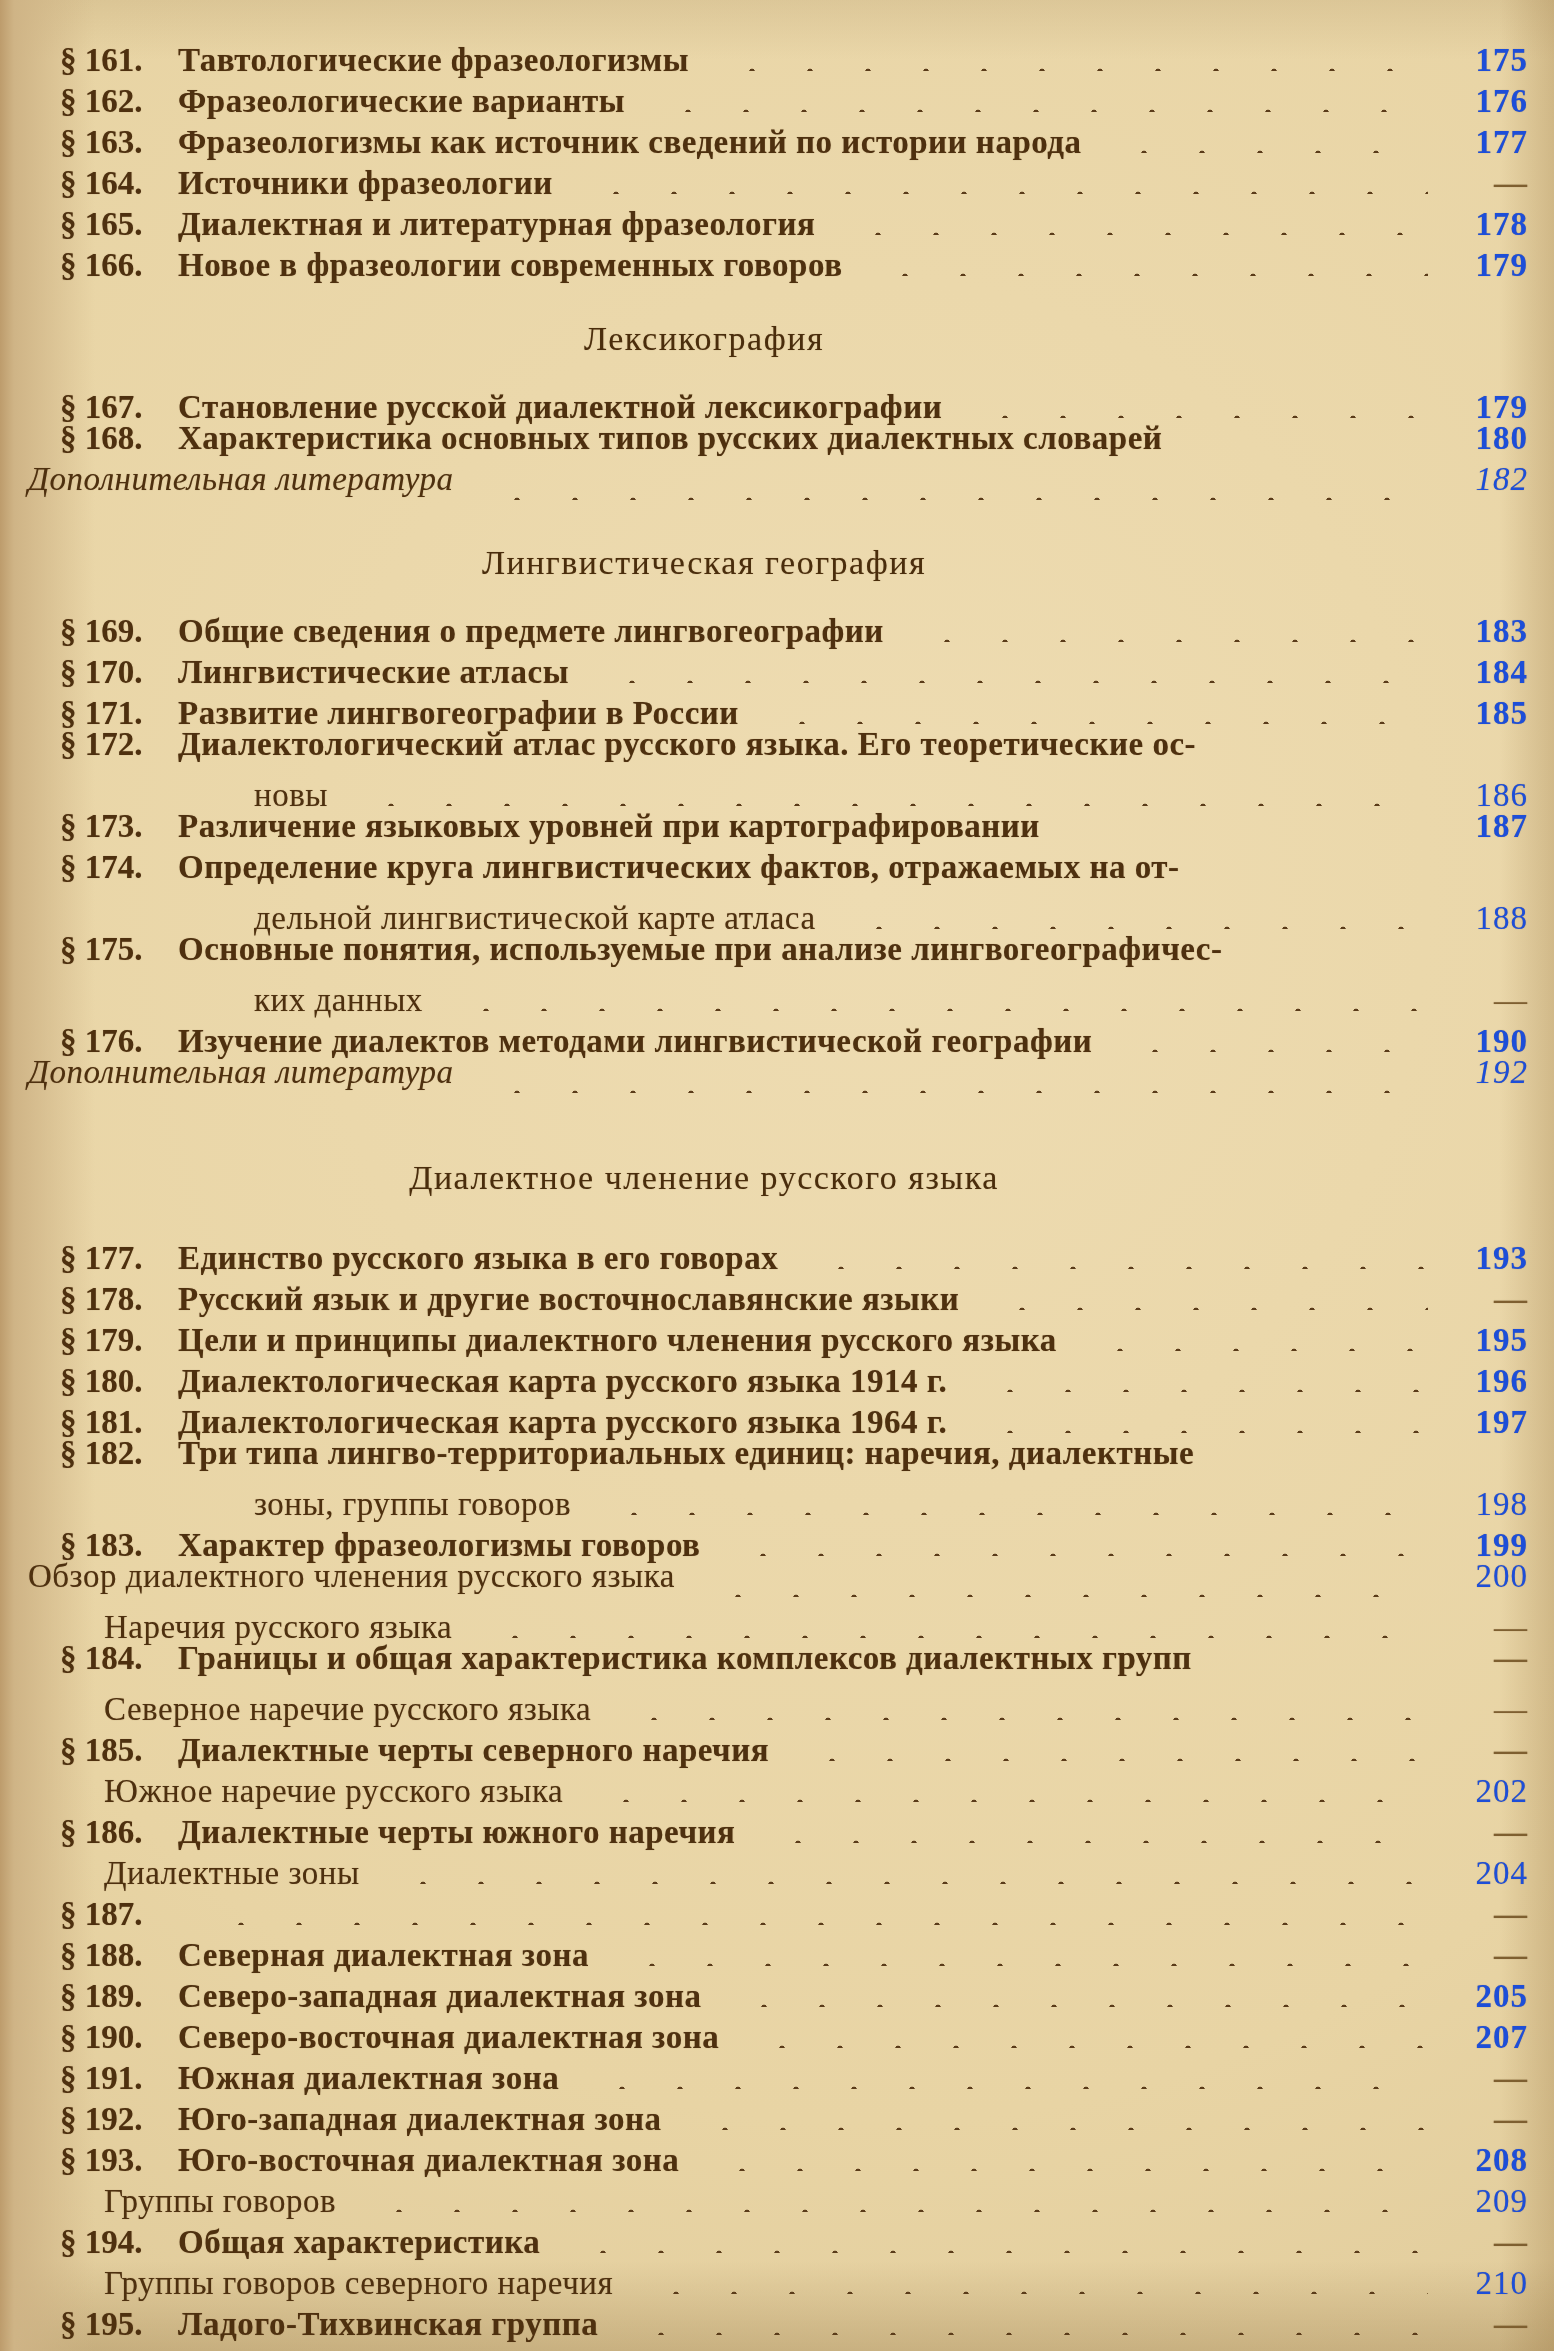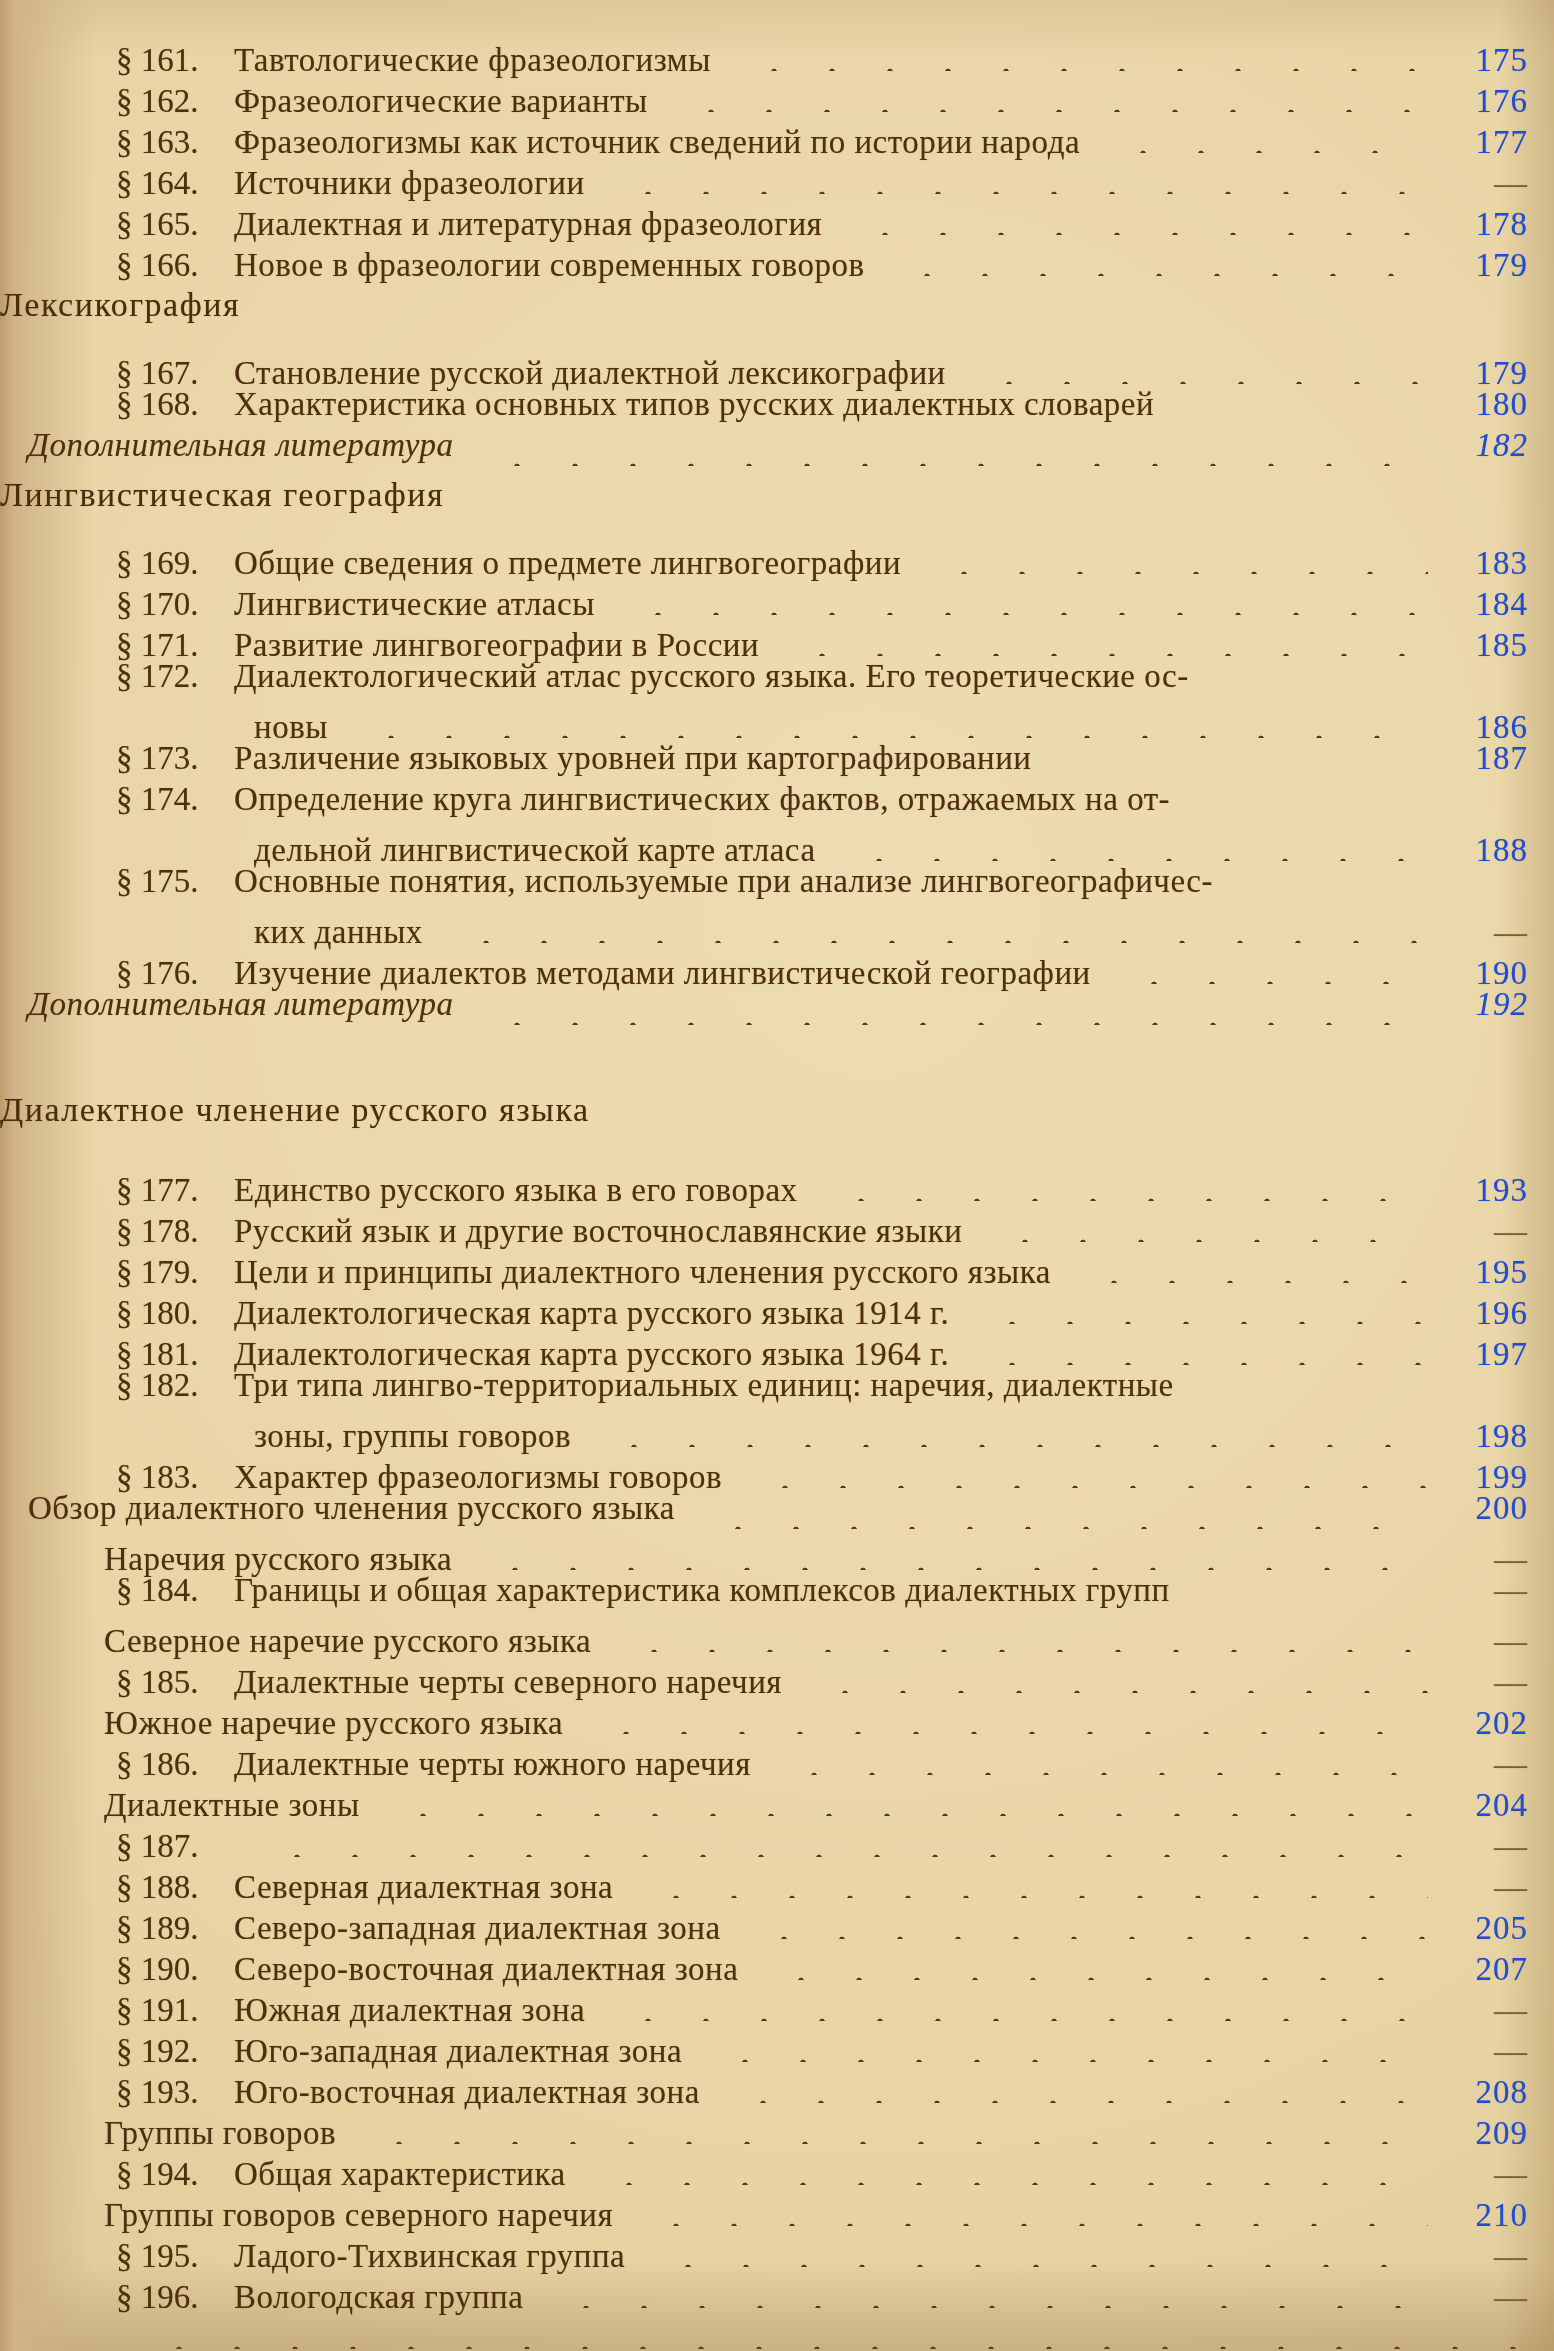--- a/index.html
+++ b/index.html
@@ -19,43 +19,43 @@
     width:100%;height:100%;
     padding:30px 26px 0 0;
   }
   .row{
     display:flex;align-items:baseline;
     height:41px;line-height:41px;
     font-size:33px;
     white-space:nowrap;
     text-shadow:0 0 1px rgba(84,52,18,.35);
   }
-  .row.entry{padding-left:116px;}
+  .row.entry{padding-left:60px;font-weight:bold;}
   .row.entry .num{flex:none;width:118px;}
   .row.cont{padding-left:254px;}
   .row.plain{padding-left:104px;}
   .row.margin{padding-left:28px;align-items:center;}
   .row.it{font-style:italic;}
   .txt{flex:none;letter-spacing:.5px;}
   .leader{
     flex:1 1 auto;min-width:0;height:41px;margin-left:16px;
     background-image:radial-gradient(circle, #5b3c1a 2.5px, rgba(91,60,26,0) 3.2px);
     background-size:58px 41px;
     background-repeat:repeat-x;
     background-position:18px 21px;
   }
   .spacer{flex:1 1 auto;min-width:0;}
   .page{flex:none;width:100px;text-align:right;letter-spacing:1px;color:#1d4ed8;}
   .page.dash{color:#7e5f30;}
   .hdr{
-    text-align:left;
+    text-align:center;
     font-size:34px;line-height:41px;
     letter-spacing:1.5px;
     color:#4a2d0c;
-    margin:8px 120px 18px 0;
+    margin:42px 120px 18px 0;
     text-shadow:0 0 1px rgba(84,52,18,.35);
   }
   .hdr.hdr-3{margin-top:64px;margin-bottom:30px;}
 </style>
 </head>
 <body>
 
 <div id="paper">
   <div id="toc">
       <div class="row entry">

